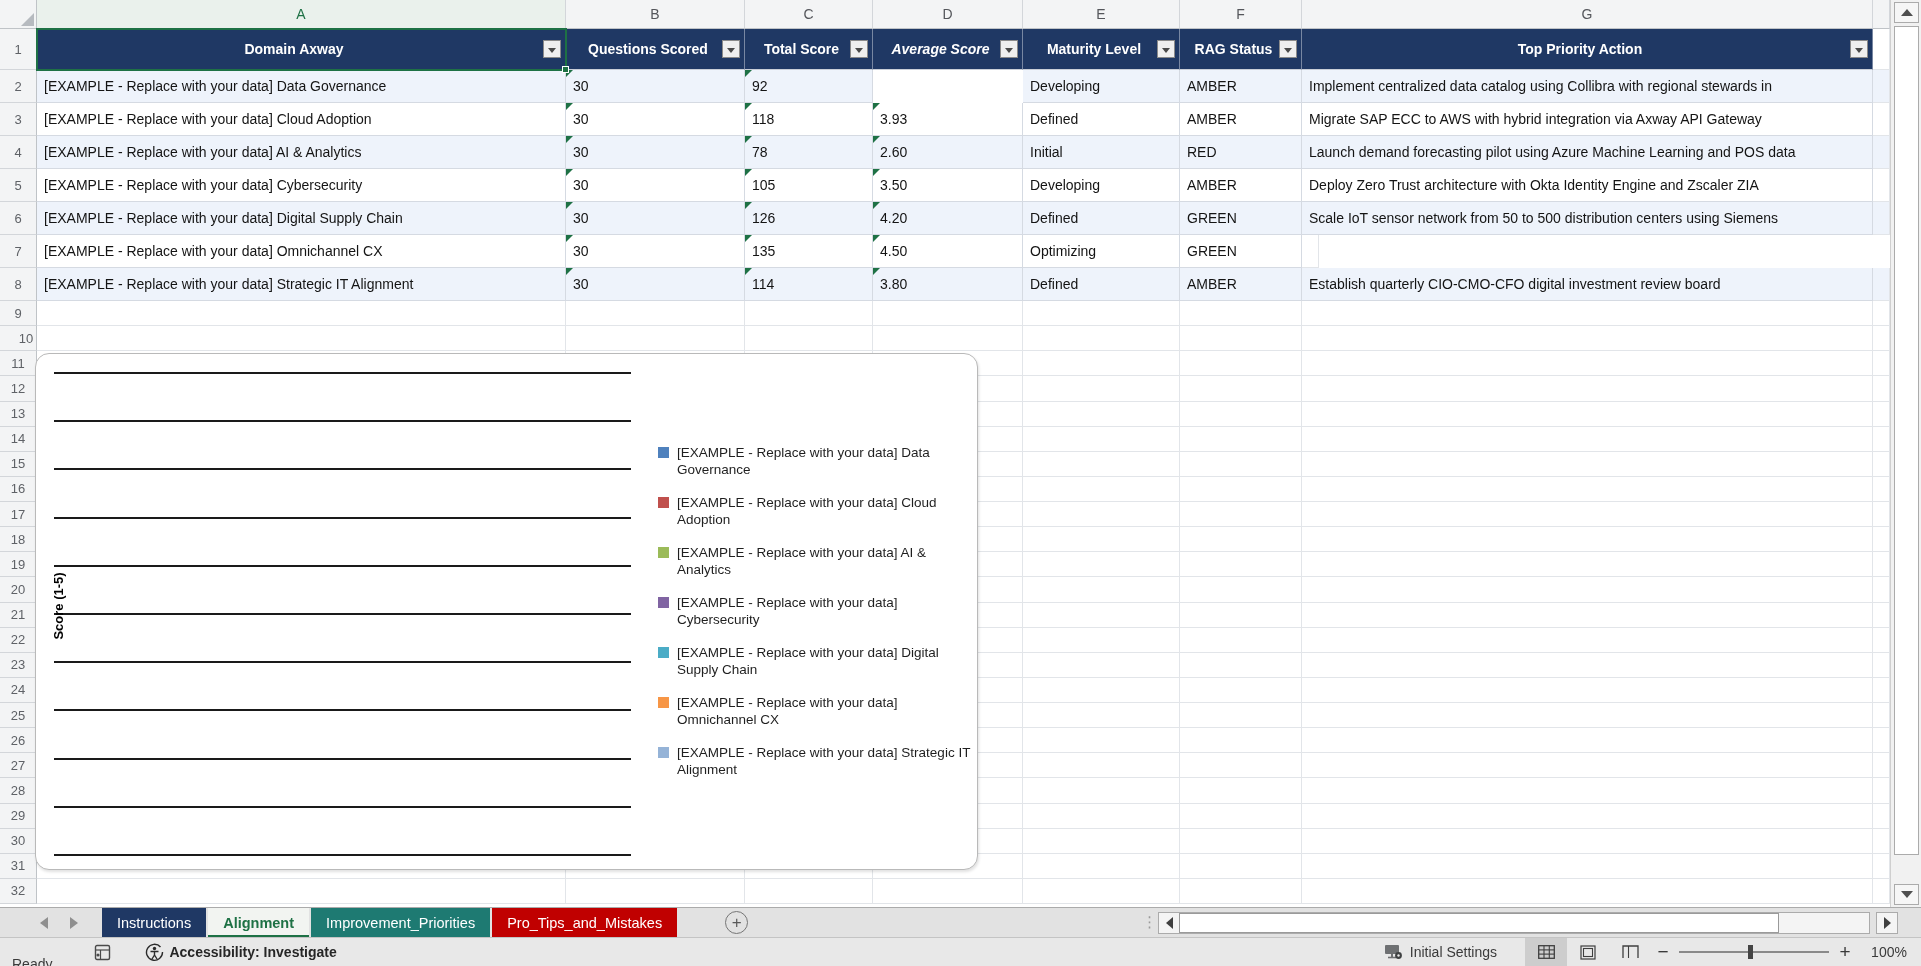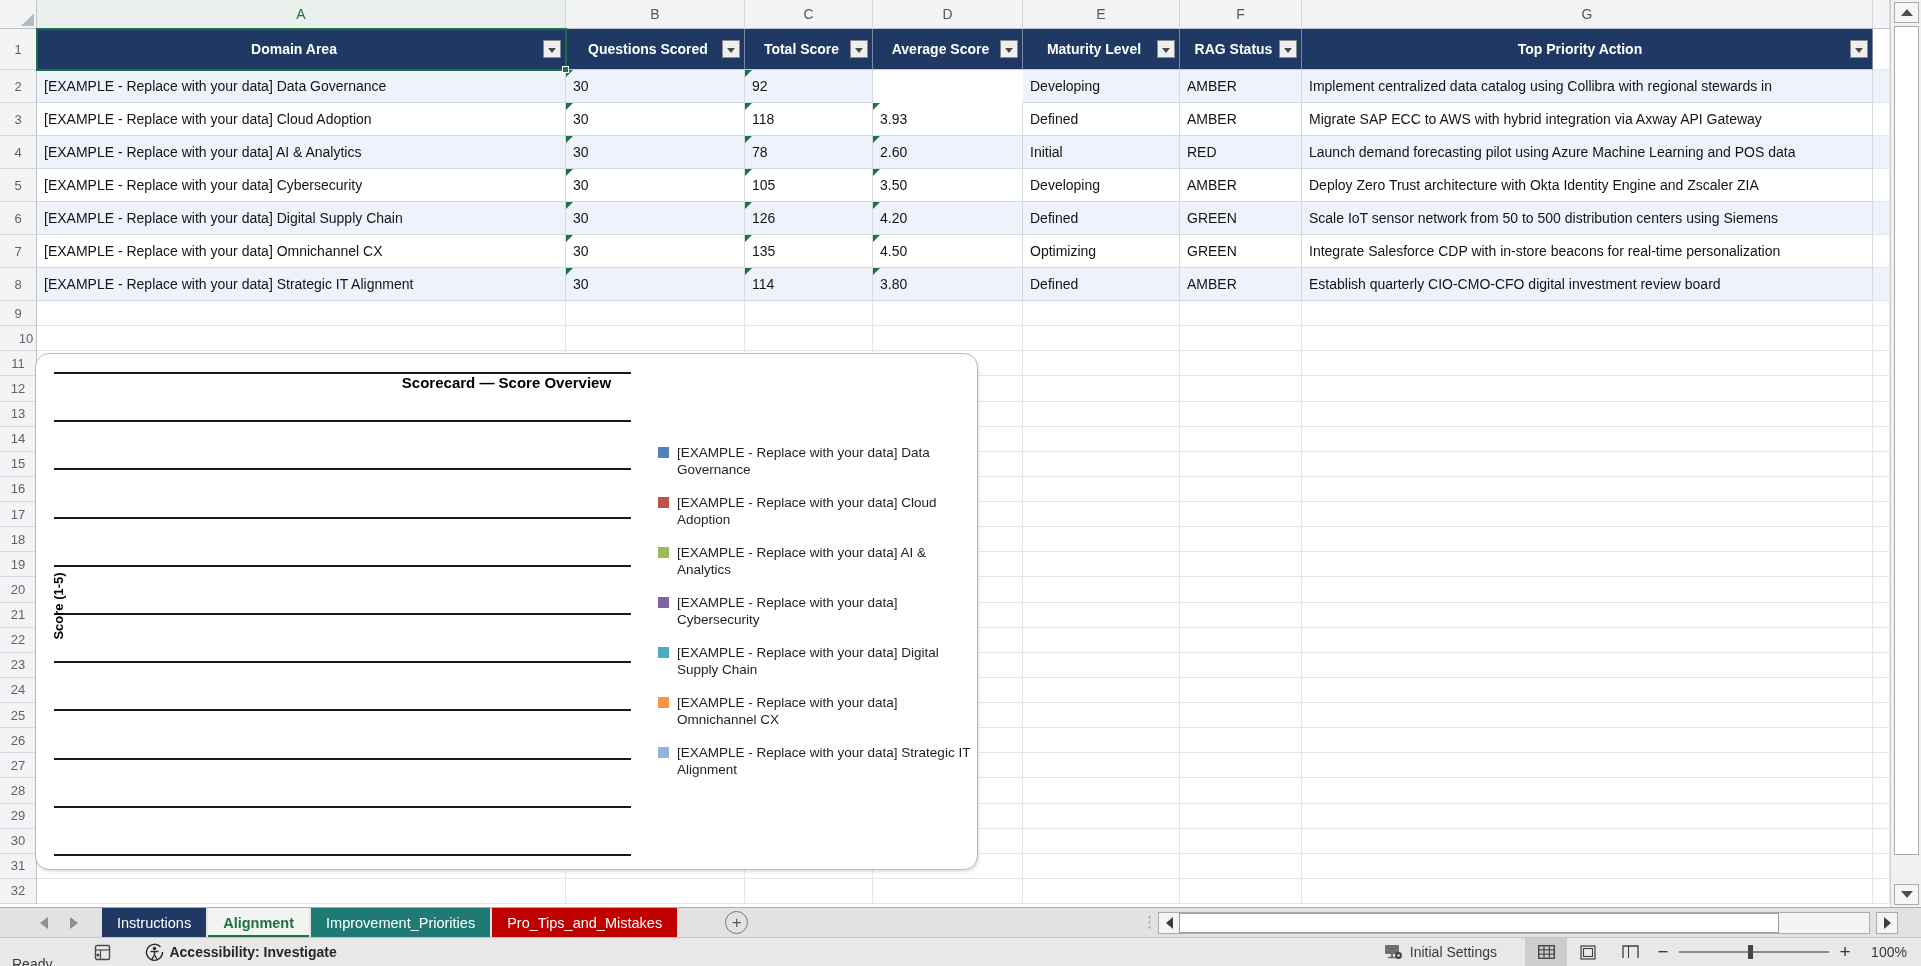--- a/index.html
+++ b/index.html
@@ -147,39 +147,39 @@
       <div class="rowh" style="height: 25.125px;">27</div>
       <div class="rowh" style="height: 25.125px;">28</div>
       <div class="rowh" style="height: 25.125px;">29</div>
       <div class="rowh" style="height: 25.125px;">30</div>
       <div class="rowh" style="height: 25.125px;">31</div>
       <div class="rowh" style="height: 25.125px;">32</div>
     </div>
   <div class="cells" id="cells">
       <div class="hrow" style="height: 41px;">
         <div class="hcell selcell" style="width: 529px;">
-          <span class="lbl">Domain Area</span>
+          <span class="lbl">Domain Axway</span>
           <div class="filterbtn">
             <span class="tri"></span>
           </div>
           <span class="fillhandle"></span>
         </div>
         <div class="hcell" style="width: 179px;">
           <span class="lbl">Questions Scored</span>
           <div class="filterbtn">
             <span class="tri"></span>
           </div>
         </div>
         <div class="hcell" style="width: 128px;">
           <span class="lbl">Total Score</span>
           <div class="filterbtn">
             <span class="tri"></span>
           </div>
         </div>
-        <div class="hcell" style="width: 150px;">
+        <div class="hcell" style="width: 150px; font-style: italic;">
           <span class="lbl">Average Score</span>
           <div class="filterbtn">
             <span class="tri"></span>
           </div>
         </div>
         <div class="hcell" style="width: 157px;">
           <span class="lbl">Maturity Level</span>
           <div class="filterbtn">
             <span class="tri"></span>
           </div>
@@ -347,23 +347,20 @@
         </div>
         <div class="dcell" style="width: 150px;">
           <span class="flag"></span>
           <span>4.50</span>
         </div>
         <div class="dcell" style="width: 157px;">
           <span>Optimizing</span>
         </div>
         <div class="dcell" style="width: 122px;">
           <span>GREEN</span>
-        </div>
-        <div class="dcell" style="width: 571px;">
-          <span>Integrate Salesforce CDP with in-store beacons for real-time personalization</span>
         </div>
         <div class="dcell filler" style="width: 17px;"></div>
       </div>
       <div class="drow band" style="height: 33px;">
         <div class="dcell" style="width: 529px;">
           <span>[EXAMPLE - Replace with your data] Strategic IT Alignment</span>
         </div>
         <div class="dcell" style="width: 179px;">
           <span class="flag"></span>
           <span>30</span>
@@ -636,21 +633,20 @@
         <div class="gridline" style="top: 114.4px;"></div>
         <div class="gridline" style="top: 162.6px;"></div>
         <div class="gridline" style="top: 210.8px;"></div>
         <div class="gridline" style="top: 259px;"></div>
         <div class="gridline" style="top: 307.2px;"></div>
         <div class="gridline" style="top: 355.4px;"></div>
         <div class="gridline" style="top: 403.6px;"></div>
         <div class="gridline" style="top: 451.8px;"></div>
         <div class="gridline" style="top: 500px;"></div>
       </div>
-    <div class="chart-title">Scorecard — Score Overview</div>
     <div class="ylabel">Score (1-5)</div>
     <div class="legend" id="legend">
         <div class="legend-item">
           <span class="legend-swatch" style="background: rgb(79, 129, 189);"></span>
           <span class="legend-label">[EXAMPLE - Replace with your data] Data Governance</span>
         </div>
         <div class="legend-item">
           <span class="legend-swatch" style="background: rgb(192, 80, 77);"></span>
           <span class="legend-label">[EXAMPLE - Replace with your data] Cloud Adoption</span>
         </div>

